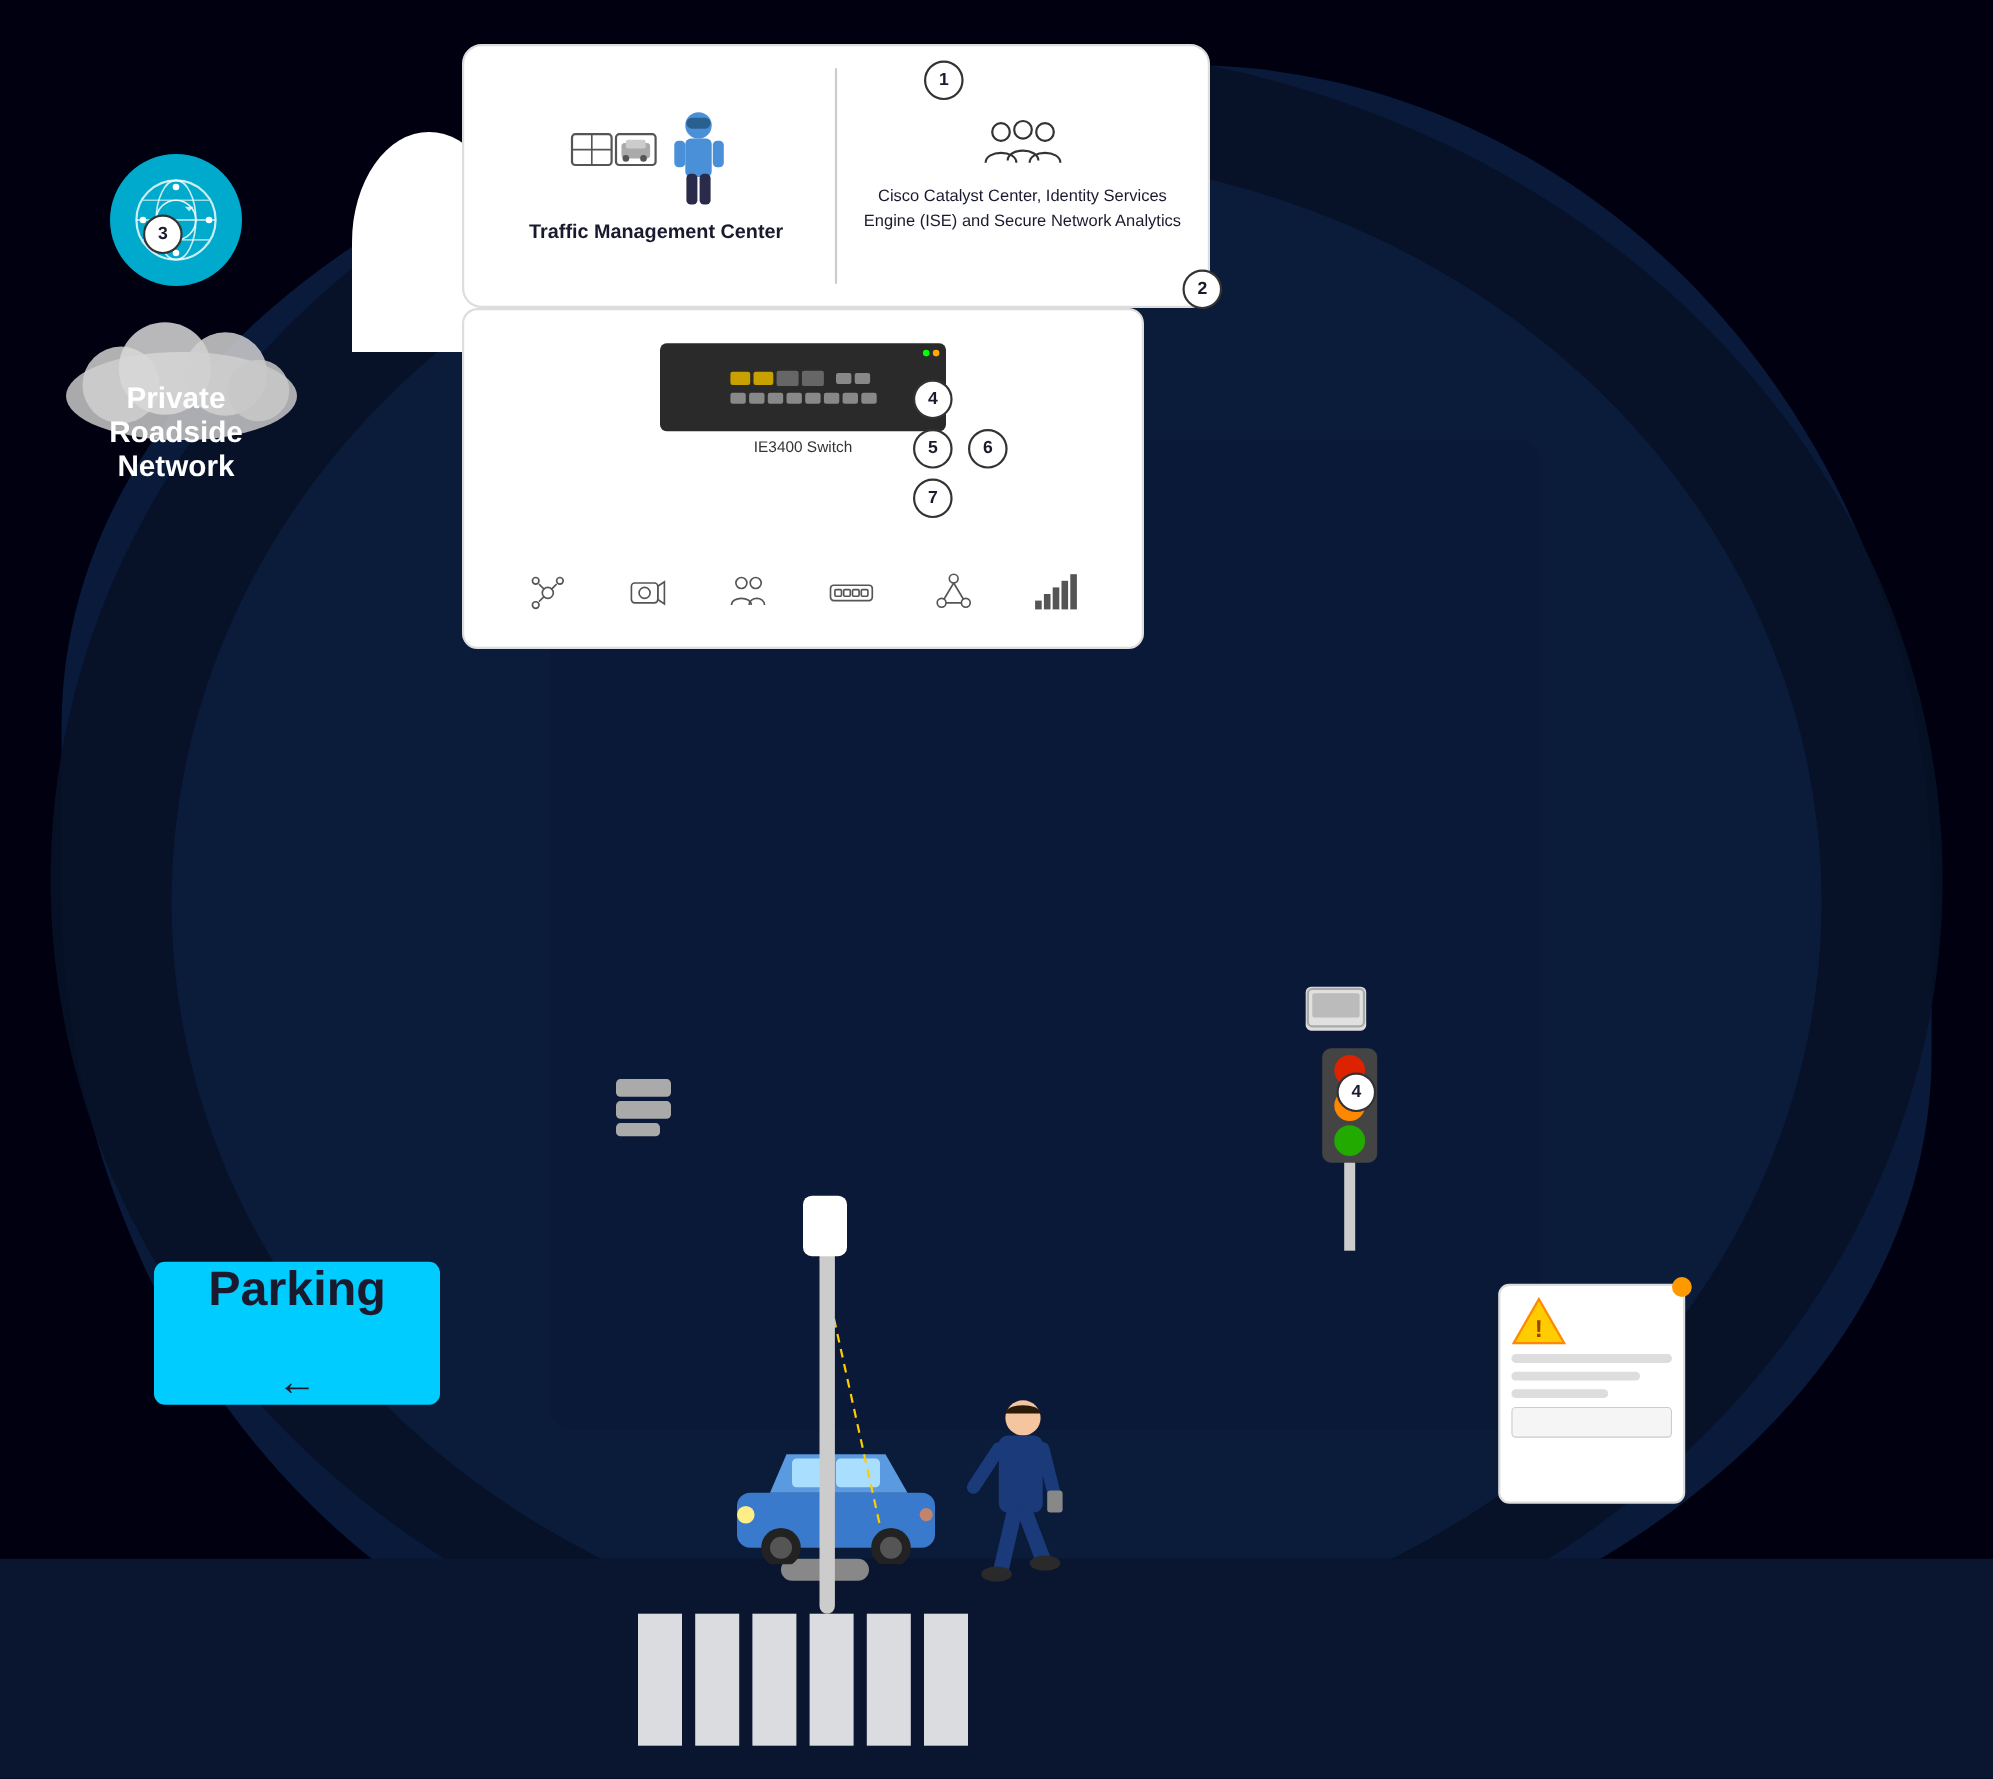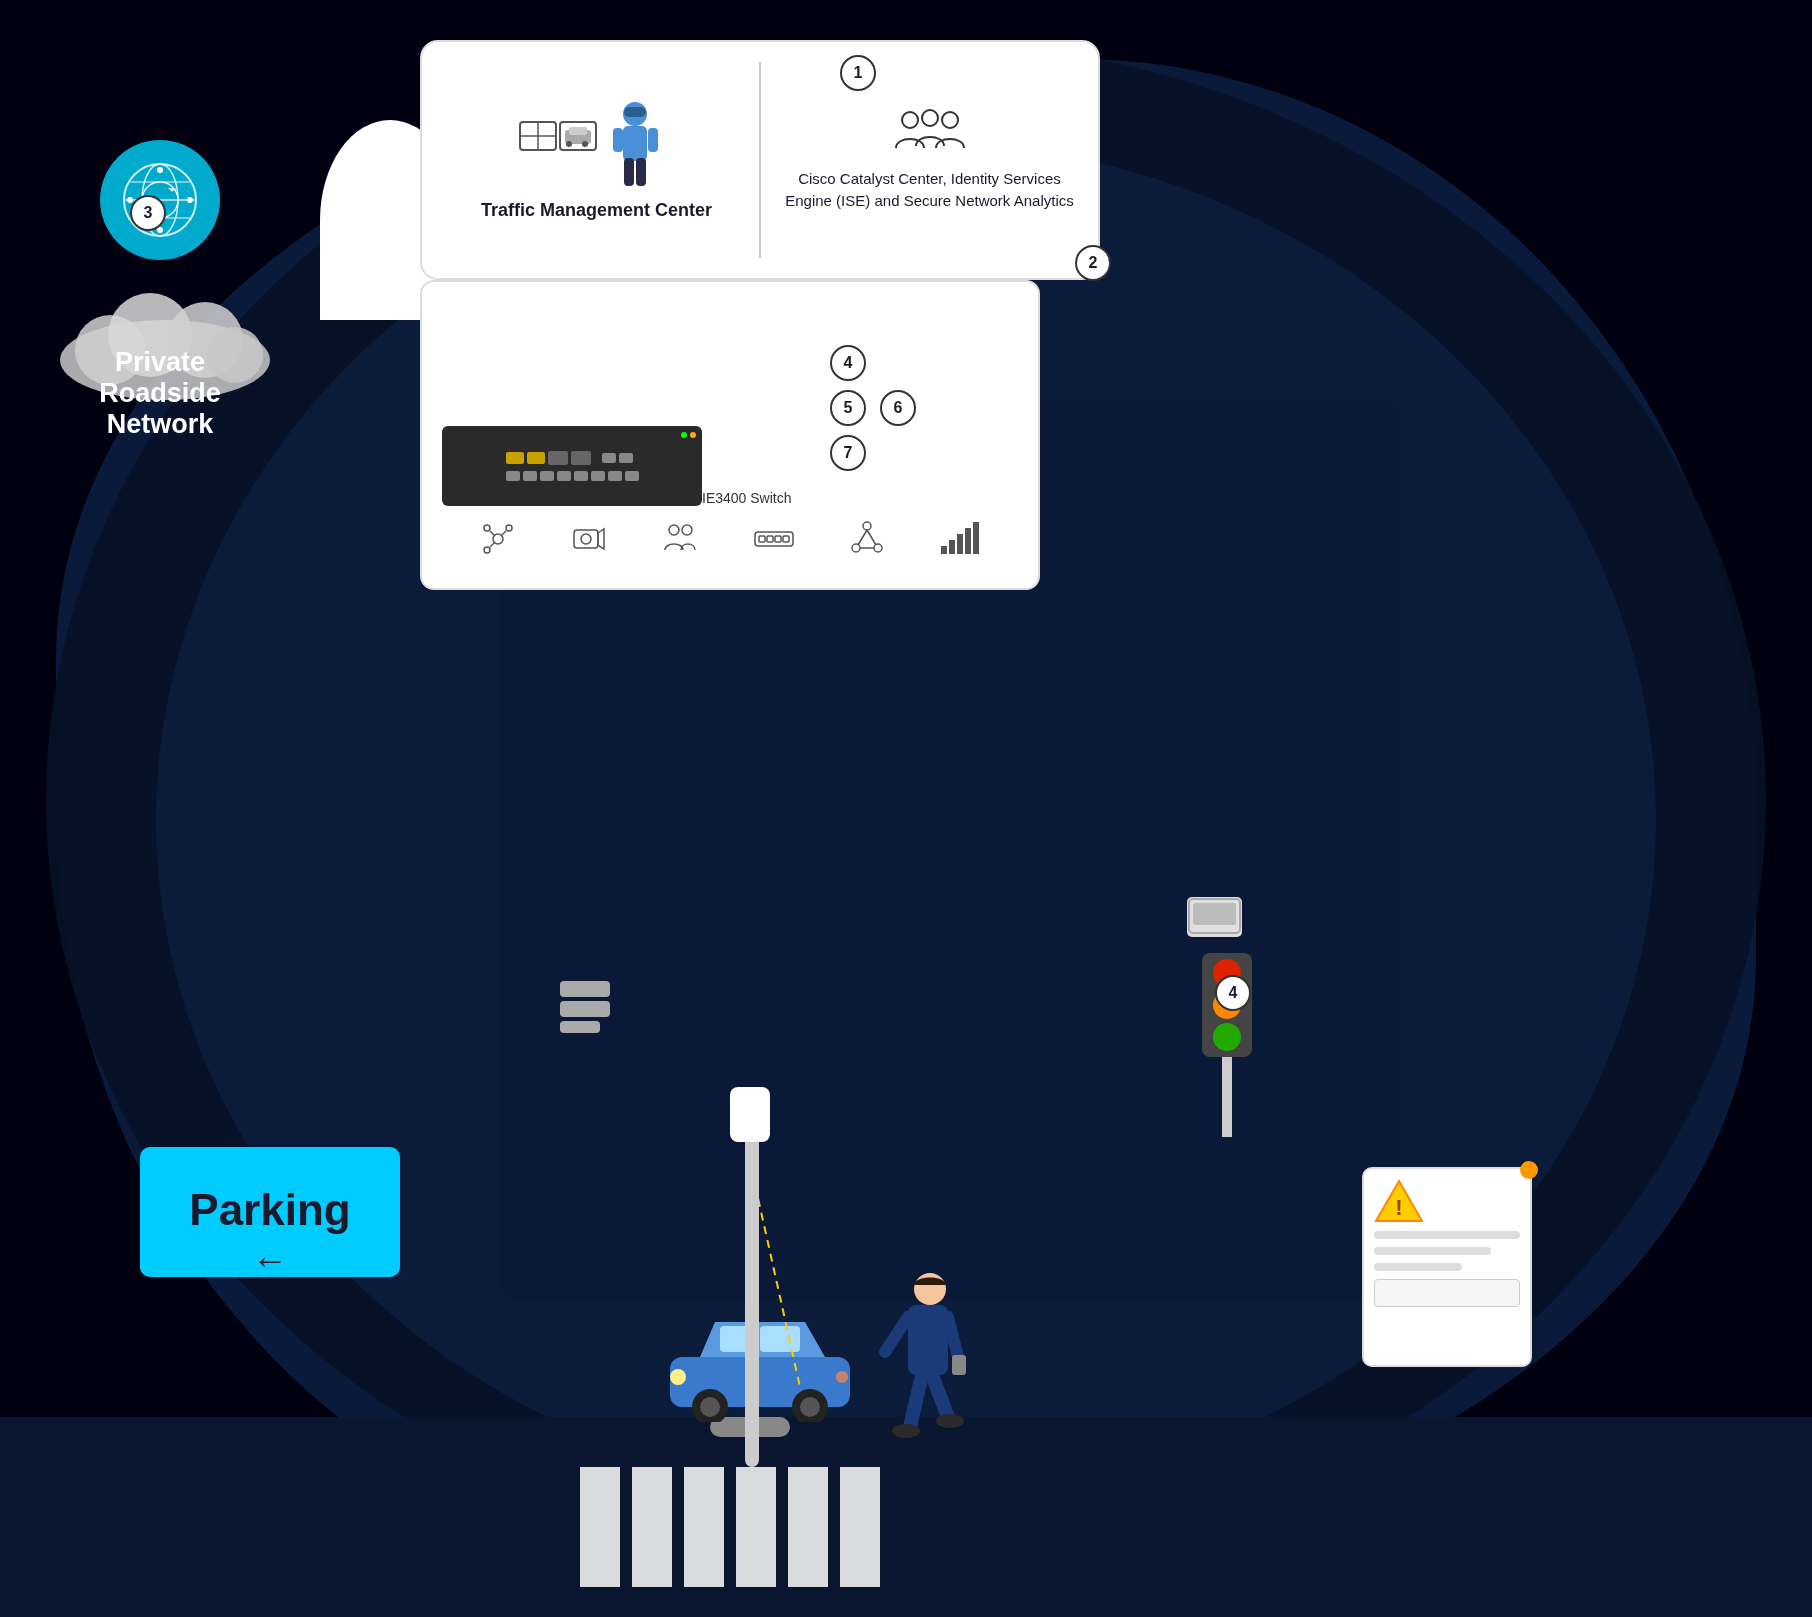--- a/index.html
+++ b/index.html
@@ -128,22 +128,22 @@
 
     .edge-box-inner {
       padding: 20px;
       display: flex;
       flex-direction: column;
       height: 100%;
     }
 
     .switch-area {
       display: flex;
-      flex-direction: row;
-      align-items: flex-end;
+      flex-direction: column;
+      align-items: center;
       flex: 1;
     }
 
     .switch-img {
       width: 260px;
       height: 80px;
       background: #2a2a2a;
       border-radius: 6px;
       position: relative;
       display: flex;
@@ -230,21 +230,21 @@
       position: absolute;
       bottom: 340px;
       left: 140px;
       width: 260px;
       height: 130px;
       background: #00ccff;
       border-radius: 10px;
       display: flex;
       flex-direction: column;
       align-items: center;
-      justify-content: flex-end;
+      justify-content: space-between;
       z-index: 10;
     }
 
     .parking-text {
       font-size: 44px;
       font-weight: bold;
       color: #1a1a2e;
     }
 
     .parking-arrow {

